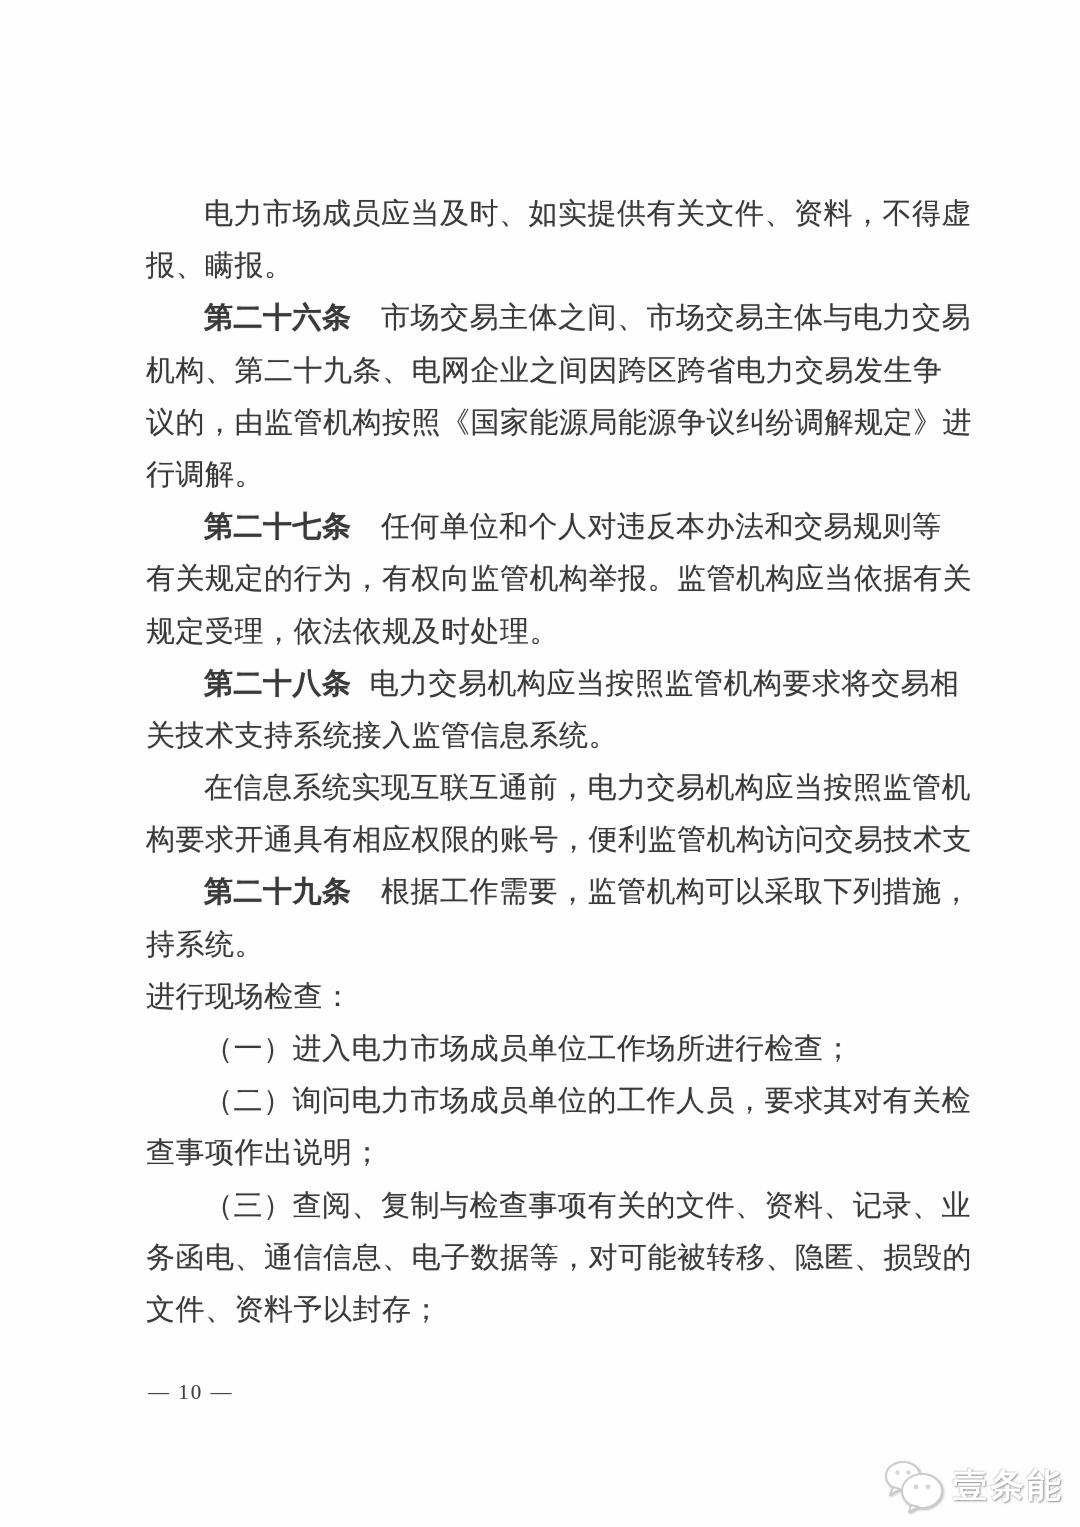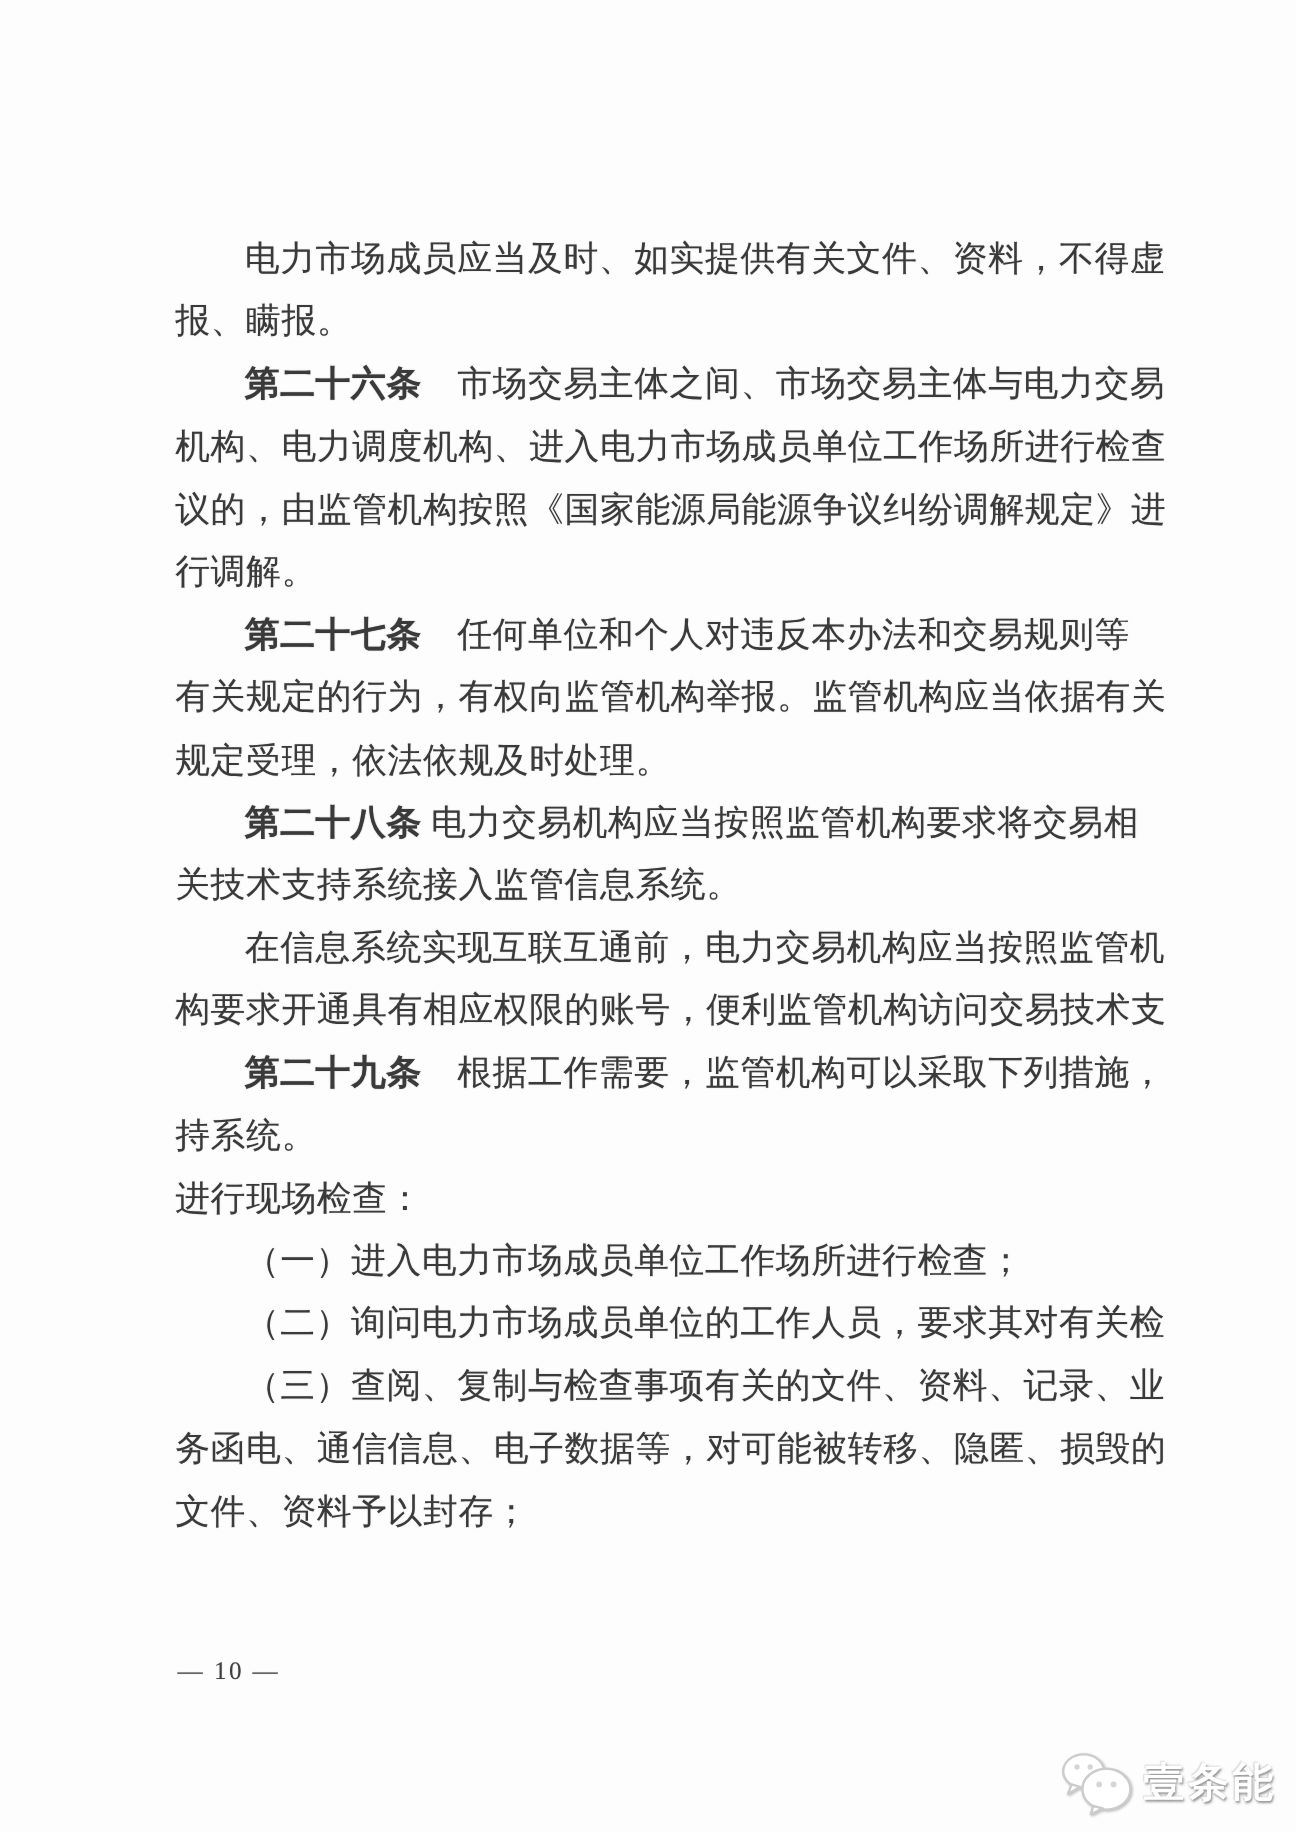--- a/index.html
+++ b/index.html
@@ -22,20 +22,21 @@
     width: 815px;
   }
   .doc-line {
     height: 52.2px;
     line-height: 52.2px;
     font-size: 29px;
     color: #3a3a3a;
     letter-spacing: 0.5px;
     white-space: nowrap;
     text-shadow: 0 0 1px rgba(58,58,58,0.35);
+    font-family: Liberation Mono, monospace;
   }
   .doc-line.first {
     padding-left: 58px;
   }
   .doc-line .bold {
     font-weight: 700;
     text-shadow: 0 0 1px rgba(40,40,40,0.55);
   }
   .footer {
     position: absolute;
@@ -70,35 +71,36 @@
 </style>
 </head>
 <body>
 
 <div class="page">
 
   <div class="doc">
       <div class="doc-line first"><span>电力市场成员应当及时、如实提供有关文件、资料，不得虚</span></div>
       <div class="doc-line"><span>报、瞒报。</span></div>
       <div class="doc-line first"><span class="bold">第二十六条</span><span>　市场交易主体之间、市场交易主体与电力交易</span></div>
-      <div class="doc-line"><span>机构、电力调度机构、进入电力市场成员单位工作场所进行检查</span></div>
+      <div class="doc-line"><span>机构、第二十九条、电网企业之间因跨区跨省电力交易发生争</span></div>
       <div class="doc-line"><span>议的，由监管机构按照《国家能源局能源争议纠纷调解规定》进</span></div>
       <div class="doc-line"><span>行调解。</span></div>
       <div class="doc-line first"><span class="bold">第二十七条</span><span>　任何单位和个人对违反本办法和交易规则等</span></div>
       <div class="doc-line"><span>有关规定的行为，有权向监管机构举报。监管机构应当依据有关</span></div>
       <div class="doc-line"><span>规定受理，依法依规及时处理。</span></div>
       <div class="doc-line first"><span class="bold">第二十八条</span><span> 电力交易机构应当按照监管机构要求将交易相</span></div>
       <div class="doc-line"><span>关技术支持系统接入监管信息系统。</span></div>
       <div class="doc-line first"><span>在信息系统实现互联互通前，电力交易机构应当按照监管机</span></div>
       <div class="doc-line"><span>构要求开通具有相应权限的账号，便利监管机构访问交易技术支</span></div>
       <div class="doc-line first"><span class="bold">第二十九条</span><span>　根据工作需要，监管机构可以采取下列措施，</span></div>
       <div class="doc-line"><span>持系统。</span></div>
       <div class="doc-line"><span>进行现场检查：</span></div>
       <div class="doc-line first"><span>（一）进入电力市场成员单位工作场所进行检查；</span></div>
       <div class="doc-line first"><span>（二）询问电力市场成员单位的工作人员，要求其对有关检</span></div>
+      <div class="doc-line"><span>查事项作出说明；</span></div>
       <div class="doc-line first"><span>（三）查阅、复制与检查事项有关的文件、资料、记录、业</span></div>
       <div class="doc-line"><span>务函电、通信信息、电子数据等，对可能被转移、隐匿、损毁的</span></div>
       <div class="doc-line"><span>文件、资料予以封存；</span></div>
     </div>
 
   <div class="footer">
     <span>— 10 —</span>
   </div>
 
   <div class="watermark">

